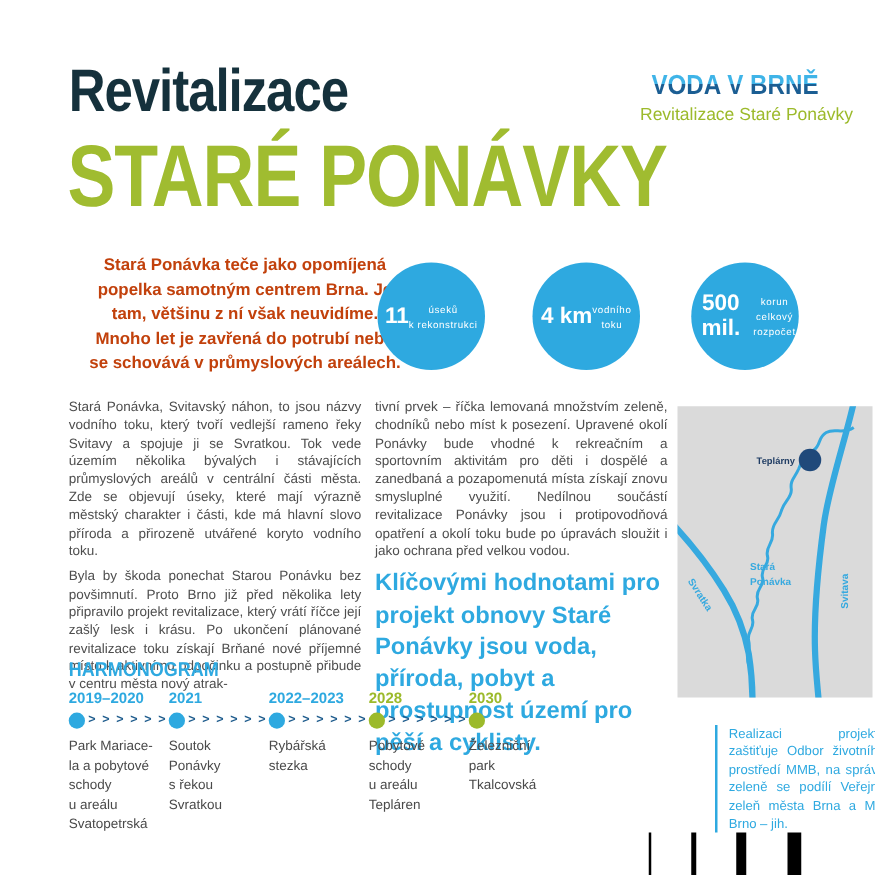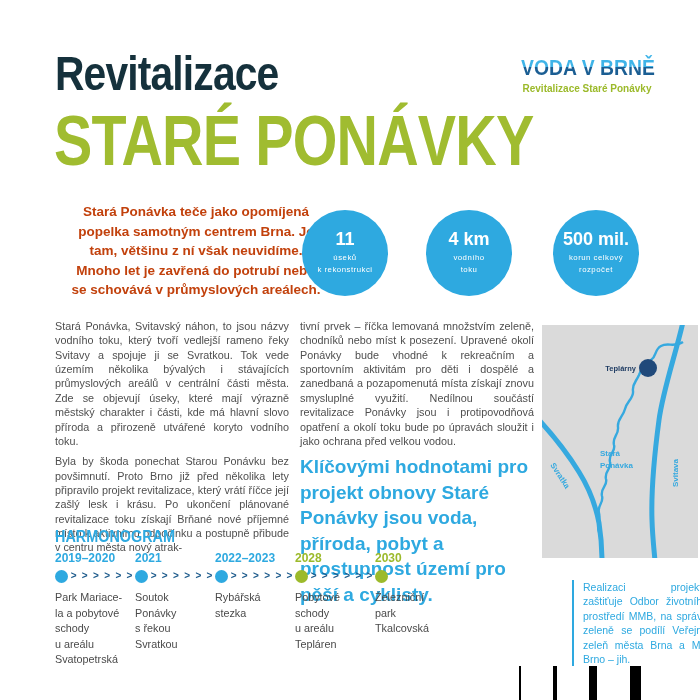--- a/index.html
+++ b/index.html
@@ -27,29 +27,29 @@
     transform:scaleX(0.88); transform-origin:center top; white-space:nowrap;
     color:#1B5E93;
   }
   @supports (-webkit-background-clip: text) or (background-clip: text) {
     .logo-title {
       background:linear-gradient(to bottom,#3FB4E8 0%,#3FB4E8 46%,#1B5E93 46%,#1B5E93 100%);
       -webkit-background-clip:text; background-clip:text;
       color:transparent; -webkit-text-fill-color:transparent;
     }
   }
-  .logo-sub { font-size:10px; font-weight:700; color:#9CBA2B; margin-top:2px; white-space:nowrap; }
+  .logo-sub { font-size:14px; font-weight:400; color:#9CBA2B; margin-top:2px; white-space:nowrap; }
   
   .intro {
     position:absolute; left:68px; top:202px; width:256px;
     font-size:13.5px; font-weight:700; color:#c2410c; line-height:1.45;text-align:center;
   }
   .stat {
     position:absolute; top:210px; width:86px; height:86px; border-radius:50%;
-    background:#2EA9E0; color:#fff; display:flex; flex-direction:column;
+    background:#2EA9E0; color:#fff; display:flex; flex-direction:row;
     align-items:center; justify-content:center; text-align:center;
   }
   .stat-1 { left:302px; } .stat-2 { left:426px; } .stat-3 { left:553px; }
   .stat-value { font-size:18px; font-weight:800; line-height:1.1; }
   .stat-label { font-size:7.8px; letter-spacing:0.5px; line-height:1.5; margin-top:2px; }
   .stat-label span { display:block; }
   
   .col { position:absolute; top:319px; width:234px; font-size:10.8px;
          color:#4E4E4E; line-height:1.33; text-align:justify; }
   .col-1 { left:55px; }

